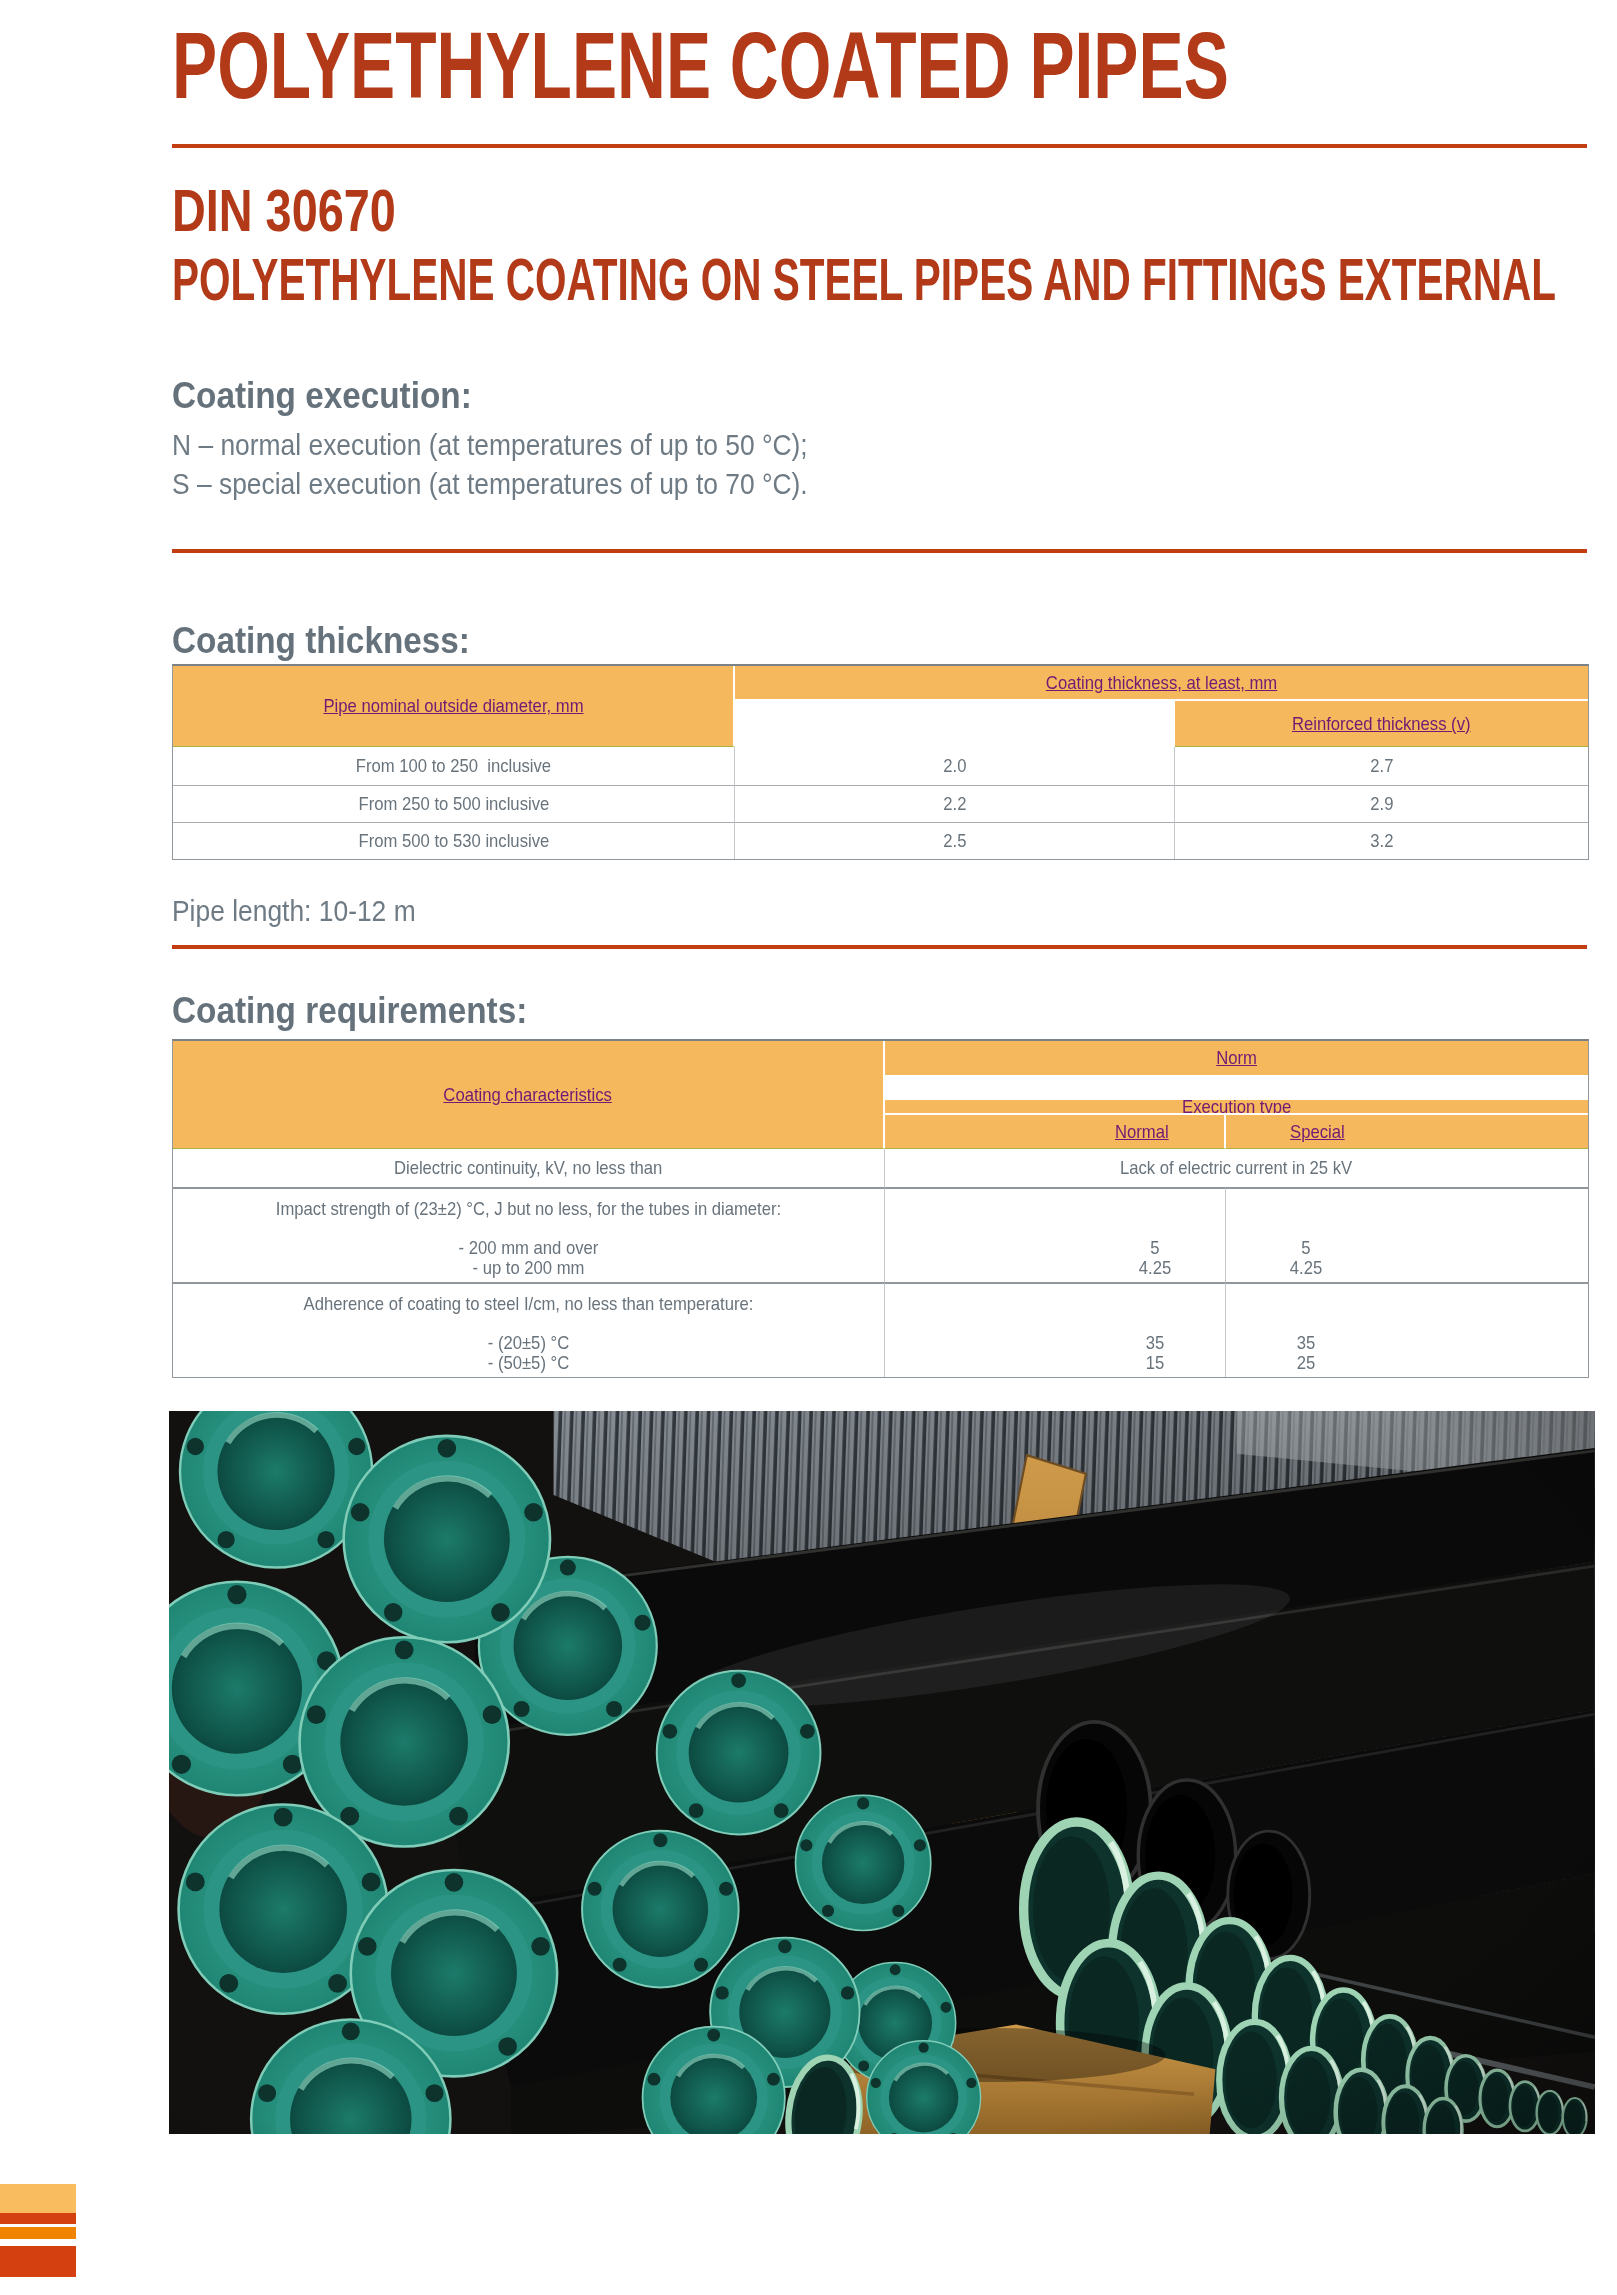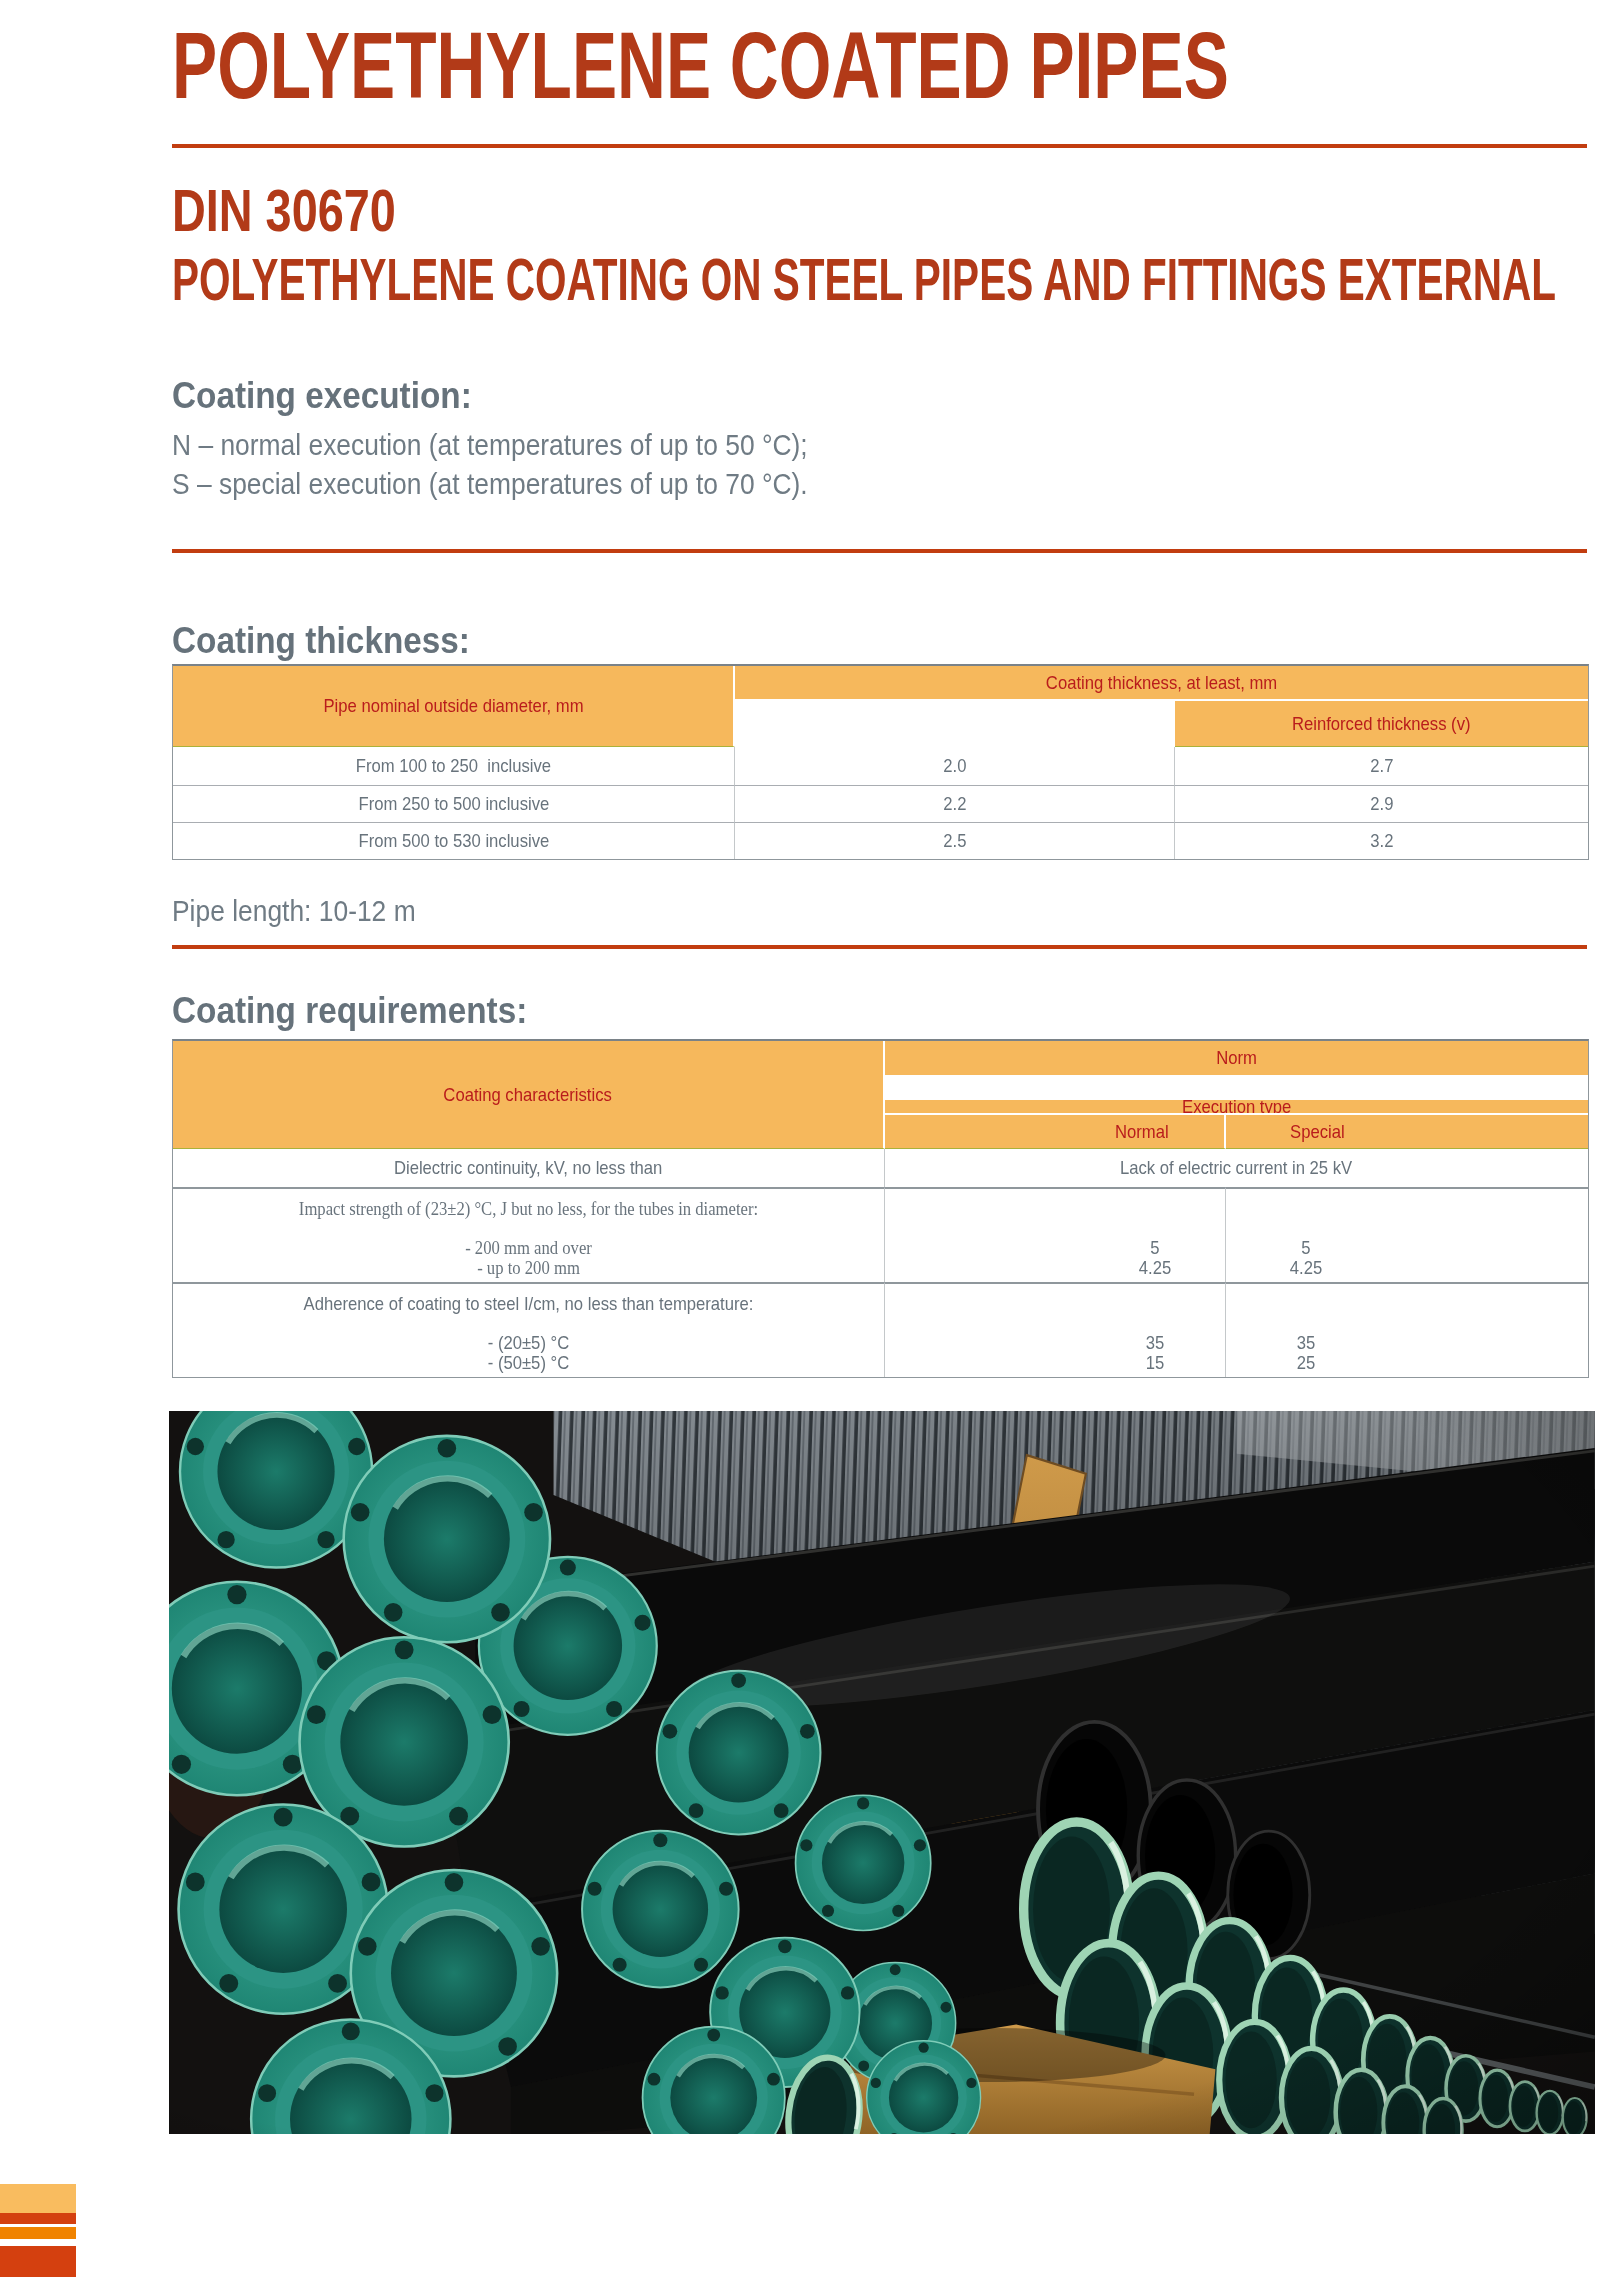--- a/index.html
+++ b/index.html
@@ -29,38 +29,38 @@
             color:#6F7B84;white-space:nowrap;}
   .note{position:absolute;left:172px;top:891px;font-size:30px;line-height:39px;
         color:#6F7B84;white-space:nowrap;}
 
   
   .tbl{position:absolute;left:172px;width:1415px;display:grid;
        border:1.4px solid #8F979C;border-top:2.1px solid #7A8288;background:#fff;}
   .t1{top:664px;grid-template-columns:562px 440px 413px;grid-template-rows:35px 46px 38px 37px 37px;}
   .t2{top:1039px;grid-template-columns:712px 341px 362px;grid-template-rows:36px 38px 34px 38px 95px 95px;}
   .cell{display:flex;align-items:center;justify-content:center;font-size:18.5px;overflow:hidden;}
-  .hc{background:#F6B85C;color:#b91c1c;}
+  .hc{background:#F6B85C;color:#701a75;text-decoration:underline;}
   .bc{color:#68737C;background:#fff;}
   .wR{border-right:2.1px solid #fff;}
   .wB{border-bottom:2.1px solid #fff;}
   .oB{border-bottom:1.4px solid #ABB13A;}
   .gT{border-top:1.4px solid #A9ADB2;}
   .GT{border-top:2.1px solid #8F979C;}
   .vR{border-right:1.4px solid #C4C8CA;}
   
   .t1a{grid-area:1/1/3/2;justify-content:center;} .t1b{grid-area:1/2/2/4;} .t1c{grid-area:2/2/3/3;} .t1d{grid-area:2/3/3/4;}
   .t1r1c1{grid-area:3/1/4/2;} .t1r1c2{grid-area:3/2/4/3;} .t1r1c3{grid-area:3/3/4/4;}
   .t1r2c1{grid-area:4/1/5/2;} .t1r2c2{grid-area:4/2/5/3;} .t1r2c3{grid-area:4/3/5/4;}
   .t1r3c1{grid-area:5/1/6/2;} .t1r3c2{grid-area:5/2/6/3;} .t1r3c3{grid-area:5/3/6/4;}
   
   .t2a{grid-area:1/1/4/2;} .t2norm{grid-area:1/2/2/4;} .t2exec{grid-area:2/2/3/4;margin-top:23px;}
   .t2n{grid-area:3/2/4/3;} .t2s{grid-area:3/3/4/4;}
   .t2d1{grid-area:4/1/5/2;} .t2dm{grid-area:4/2/5/4;}
-  .t2i1{grid-area:5/1/6/2;font-family:Liberation Serif, serif;} .t2iN{grid-area:5/2/6/3;} .t2iS{grid-area:5/3/6/4;}
+  .t2i1{grid-area:5/1/6/2;} .t2iN{grid-area:5/2/6/3;} .t2iS{grid-area:5/3/6/4;}
   .t2a1{grid-area:6/1/7/2;} .t2aN{grid-area:6/2/7/3;} .t2aS{grid-area:6/3/7/4;}
   .rel{position:relative;display:block;}
   .ln{position:absolute;left:0;right:0;text-align:center;font-size:18.5px;color:#68737C;
       white-space:pre;line-height:18.5px;}
   .ln1{top:10.7px;} .ln2{top:50px;} .ln3{top:70px;}
   .ln.sc{transform:scaleX(.9);transform-origin:50% 50%;}
   .lnN{transform:translateX(100px) scaleX(.9);}
   .lnS{transform:translateX(-101px) scaleX(.9);}
   .hdN{transform:translateX(87px) scaleX(.9);}
   .hdS{transform:translateX(-90px) scaleX(.9);}

